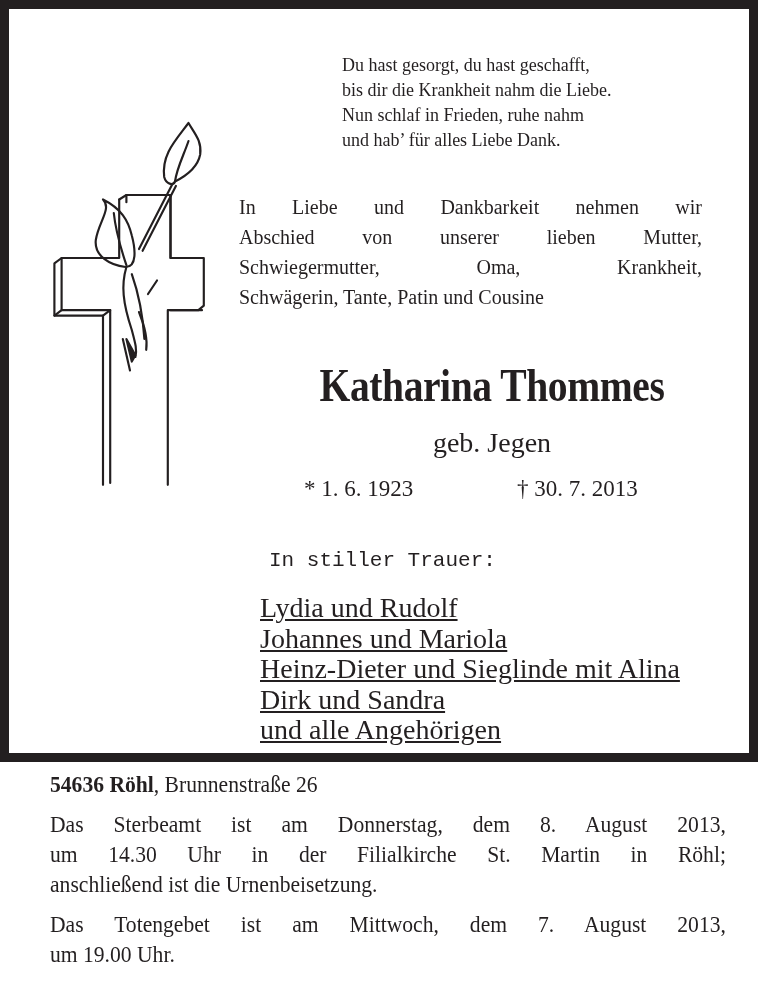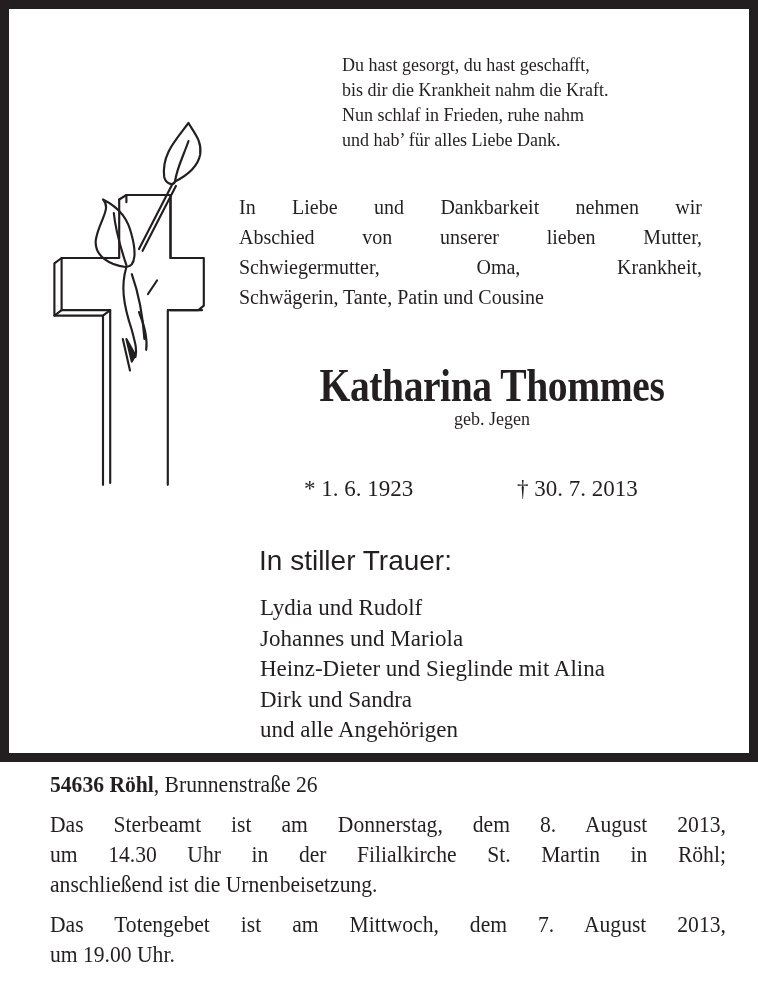--- a/index.html
+++ b/index.html
@@ -33,42 +33,43 @@
     .intro div.last { text-align-last: left; }
     .name {
       left: 243px; top: 347px; width: 480px;
       text-align: center;
       font-size: 46px; line-height: 60px; font-weight: bold;
       font-family: "Liberation Serif", "DejaVu Serif", serif;
       letter-spacing: -0.5px;
       transform: scaleX(0.86); transform-origin: center;
     }
     .maiden {
-      left: 243px; top: 396px; width: 480px;
+      left: 243px; top: 420px; width: 480px;
       text-align: center;
-      font-size: 18px; line-height: 28px;
+      font-size: 28px; line-height: 28px;
       font-family: "Liberation Serif", "DejaVu Serif", serif;
     }
     .dates {
       left: 243px; top: 465px; width: 480px;
       font-size: 23px; line-height: 30px;
       font-family: "Liberation Serif", "DejaVu Serif", serif;
     }
     .dates .born { position: absolute; left: 52px; top: 0; white-space: nowrap; }
     .dates .died { position: absolute; left: 265px; top: 0; white-space: nowrap; }
     .mourn-head {
-      left: 250px; top: 537px;
-      font-size: 28px; line-height: 30px;
-      font-family: Liberation Sans, sans-serif;
+      left: 260px; top: 537px;
+      font-size: 21px; line-height: 30px;
+      font-family: Liberation Mono, monospace;
       white-space: nowrap;
     }
     .mourners {
       left: 251px; top: 584px;
-      font-size: 23px; line-height: 30.5px;
+      font-size: 28px; line-height: 30.5px;
       font-family: "Liberation Serif", "DejaVu Serif", serif;
+      text-decoration: underline;
     }
     .mourners div { white-space: nowrap; }
     .footer {
       left: 41px; top: 760px; width: 676px;
       font-family: "Liberation Serif", "DejaVu Serif", serif;
       font-size: 24px; line-height: 30px;
     }
     .footer .addr { white-space: nowrap; margin-bottom: 10px; transform: scaleX(0.9); transform-origin: left; }
     .footer .addr b { font-weight: bold; }
     .footer .para { margin-bottom: 10px; }
@@ -103,21 +104,21 @@
     <path d="M 86 170 C 80 190, 82 210, 92 240 C 96 255, 98 262, 96 270"></path>
     <path d="M 92 178 C 98 195, 104 220, 106 250"></path>
     <path d="M 110 200 L 120 185"></path>
     <path d="M 100 220 C 106 235, 110 248, 108 262"></path>
     <path d="M 82 250 L 90 285"></path>
     <path d="M 86 250 L 96 268 L 92 275 Z" fill="#231f20"></path>
   </svg>
 
   <div class="abs poem">
     <div>Du hast gesorgt, du hast geschafft,</div>
-    <div>bis dir die Krankheit nahm die Kraft.</div>
+    <div>bis dir die Krankheit nahm die Liebe.</div>
     <div>Nun schlaf in Frieden, ruhe nahm</div>
     <div>und hab’ für alles Liebe Dank.</div>
   </div>
 
   <div class="abs intro">
     <div>In Liebe und Dankbarkeit nehmen wir</div>
     <div>Abschied von unserer lieben Mutter,</div>
     <div>Schwiegermutter, Oma, Krankheit,</div>
     <div class="last">Schwägerin, Tante, Patin und Cousine</div>
   </div>

